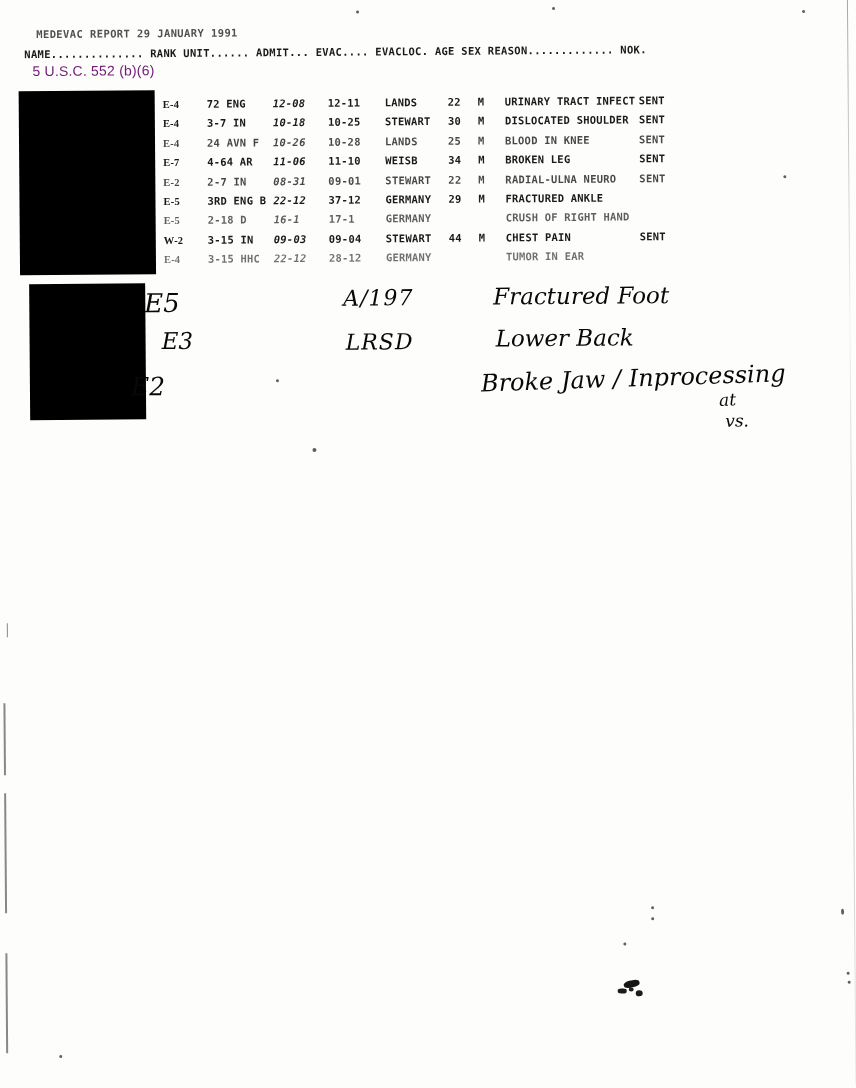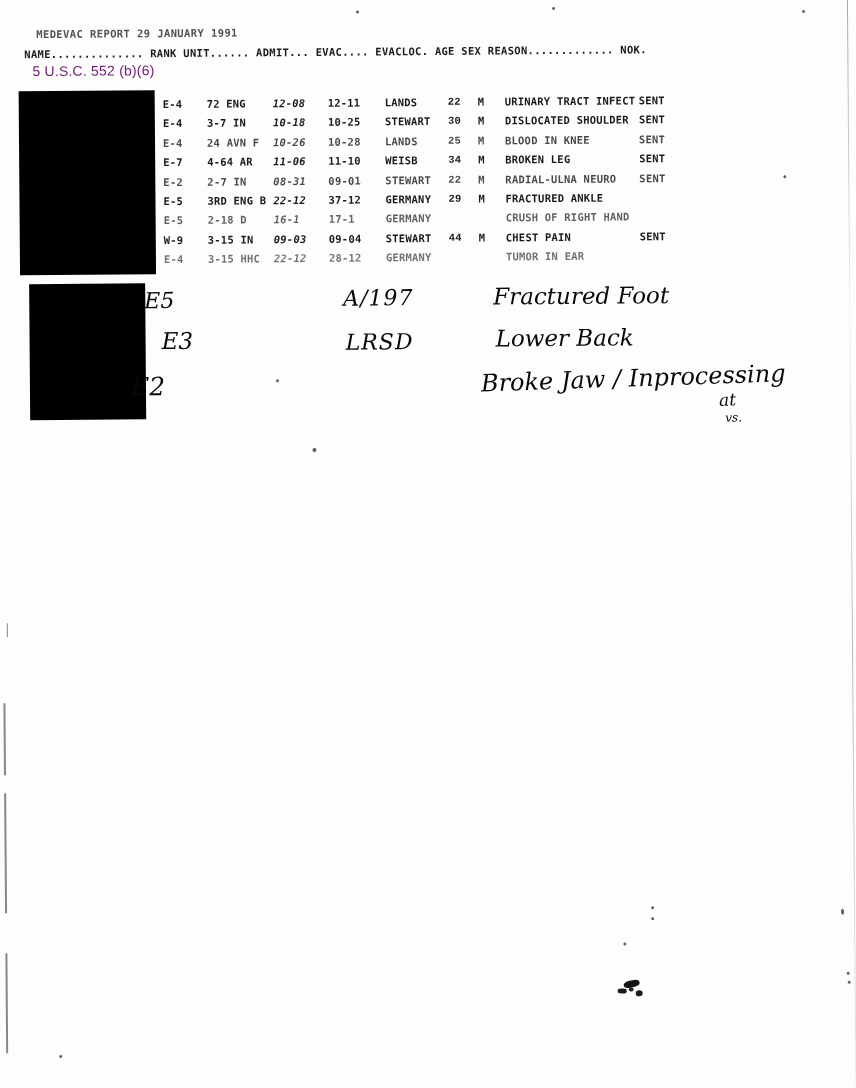--- a/index.html
+++ b/index.html
@@ -98,55 +98,55 @@
     white-space: nowrap;
   }
   .rec-row {
     height: 19.4px;
     position: relative;
   }
   .cell {
     position: absolute;
     top: 0;
   }
-  .c-rank    { left: 0px; }
+  .c-rank    { left: 0px; font-family: Liberation Serif, serif; }
   .c-unit    { left: 44px; }
   .c-admit   { left: 110px; font-style: italic; }
   .c-evac    { left: 165px; }
   .c-evacloc { left: 222px; }
-  .c-age     { left: 285px; font-family: Liberation Mono, monospace; }
+  .c-age     { left: 285px; }
   .c-sex     { left: 315px; }
   .c-reason  { left: 342px; }
   .c-nok     { left: 476px; }
 
   
   .fade-1 { opacity: 0.80; }
   .fade-2 { opacity: 0.70; }
   .fade-3 { opacity: 0.62; }
 
   
   .hand {
     position: absolute;
     font-family: "DejaVu Serif", serif;
     font-style: italic;
     color: #080808;
     white-space: nowrap;
   }
-  #hw-rank-1 { left: 146px; top: 286px; font-size: 22px; }
+  #hw-rank-1 { left: 146px; top: 286px; font-size: 26px; }
   #hw-rank-2 { left: 163px; top: 326px; font-size: 23px; }
   #hw-rank-3 { left: 132px; top: 370px; font-size: 25px; }
 
   #hw-unit-1 { left: 345px; top: 285px; font-size: 22px; letter-spacing: 1px; }
   #hw-unit-2 { left: 347px; top: 329px; font-size: 22px; letter-spacing: 1px; }
 
   #hw-reason-1 { left: 495px; top: 284px; font-size: 23px; }
   #hw-reason-2 { left: 497px; top: 326px; font-size: 23px; }
   #hw-reason-3 { left: 482px; top: 366px; font-size: 24px; transform: rotate(-1.5deg); }
   #hw-reason-3b { left: 720px; top: 392px; font-size: 17px; transform: rotate(-2deg); }
-  #hw-reason-3c { left: 726px; top: 413px; font-size: 12px; }
+  #hw-reason-3c { left: 726px; top: 413px; font-size: 17px; }
 
   
   .speck {
     position: absolute;
     background: #2a2a2a;
     border-radius: 50%;
     opacity: 0.75;
   }
   .edge-mark {
     position: absolute;
@@ -275,21 +275,21 @@
       <span class="cell c-admit">16-1</span>
       <span class="cell c-evac">17-1</span>
       <span class="cell c-evacloc">GERMANY</span>
       <span class="cell c-age"></span>
       <span class="cell c-sex"></span>
       <span class="cell c-reason">CRUSH OF RIGHT HAND</span>
       <span class="cell c-nok"></span>
     </div>
 
     <div class="rec-row">
-      <span class="cell c-rank">W-9</span>
+      <span class="cell c-rank">W-2</span>
       <span class="cell c-unit">3-15 IN</span>
       <span class="cell c-admit">09-03</span>
       <span class="cell c-evac">09-04</span>
       <span class="cell c-evacloc">STEWART</span>
       <span class="cell c-age">44</span>
       <span class="cell c-sex">M</span>
       <span class="cell c-reason">CHEST PAIN</span>
       <span class="cell c-nok">SENT</span>
     </div>
 

